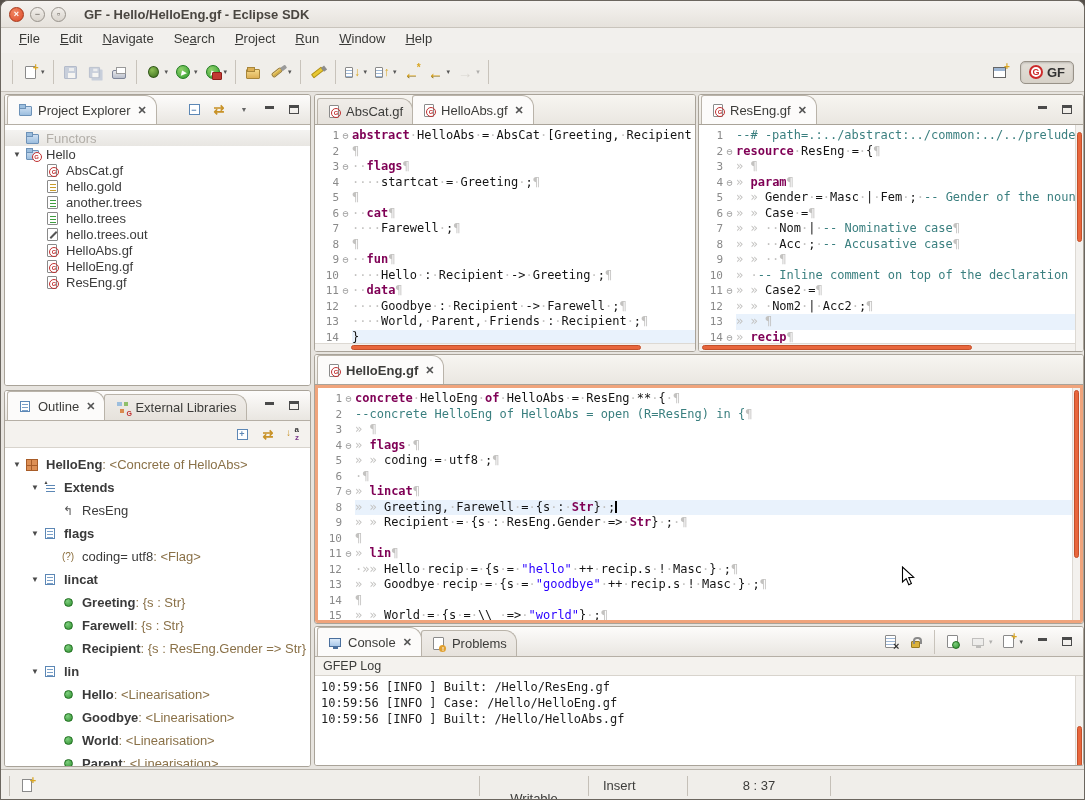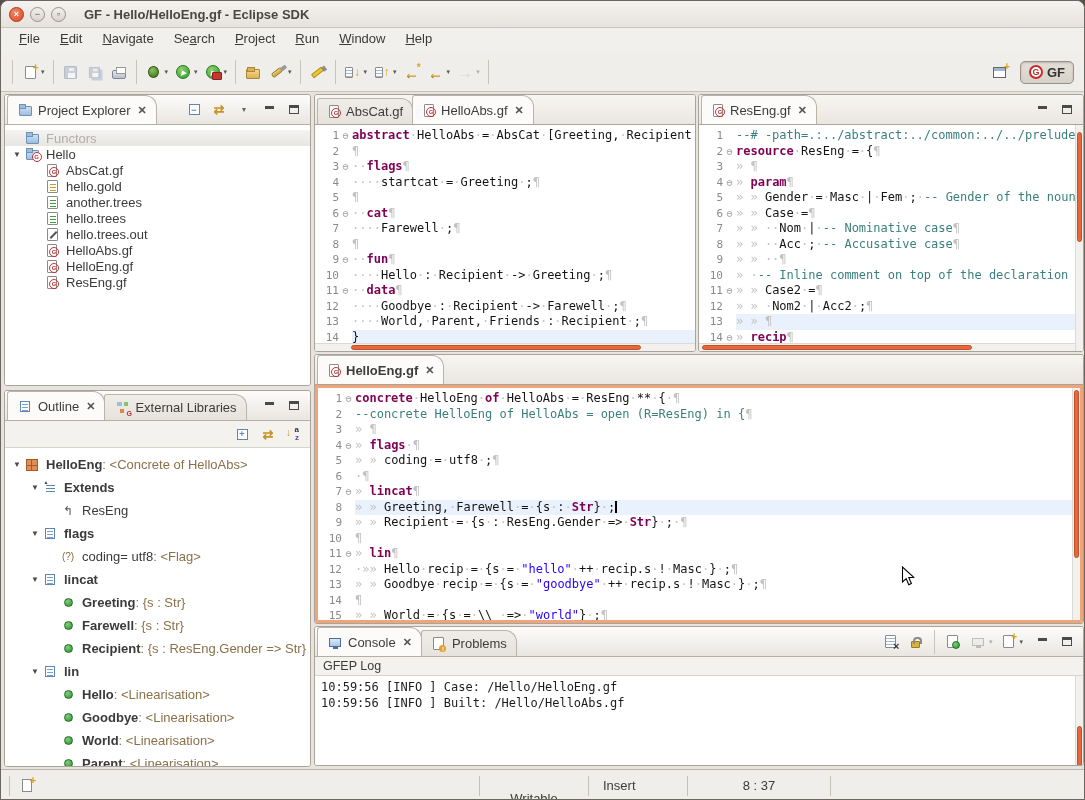--- a/index.html
+++ b/index.html
@@ -970,20 +970,21 @@
               <span class="ico ic-maximize">
                 <i></i>
               </span>
             </span>
         </div>
       </div>
       <div class="gfepbar">GFEP Log</div>
       <div class="logarea">
         <div class="pad"></div>
         <div id="console-lines">
+            <div class="logline">10:59:56 [INFO ] Built: /Hello/ResEng.gf</div>
             <div class="logline">10:59:56 [INFO ] Case: /Hello/HelloEng.gf</div>
             <div class="logline">10:59:56 [INFO ] Built: /Hello/HelloAbs.gf</div>
           </div>
         <div class="sbv">
             <span class="th" style="top:50px;height:80px;"></span>
           </div>
       </div>
     </div>
 
   </div>

